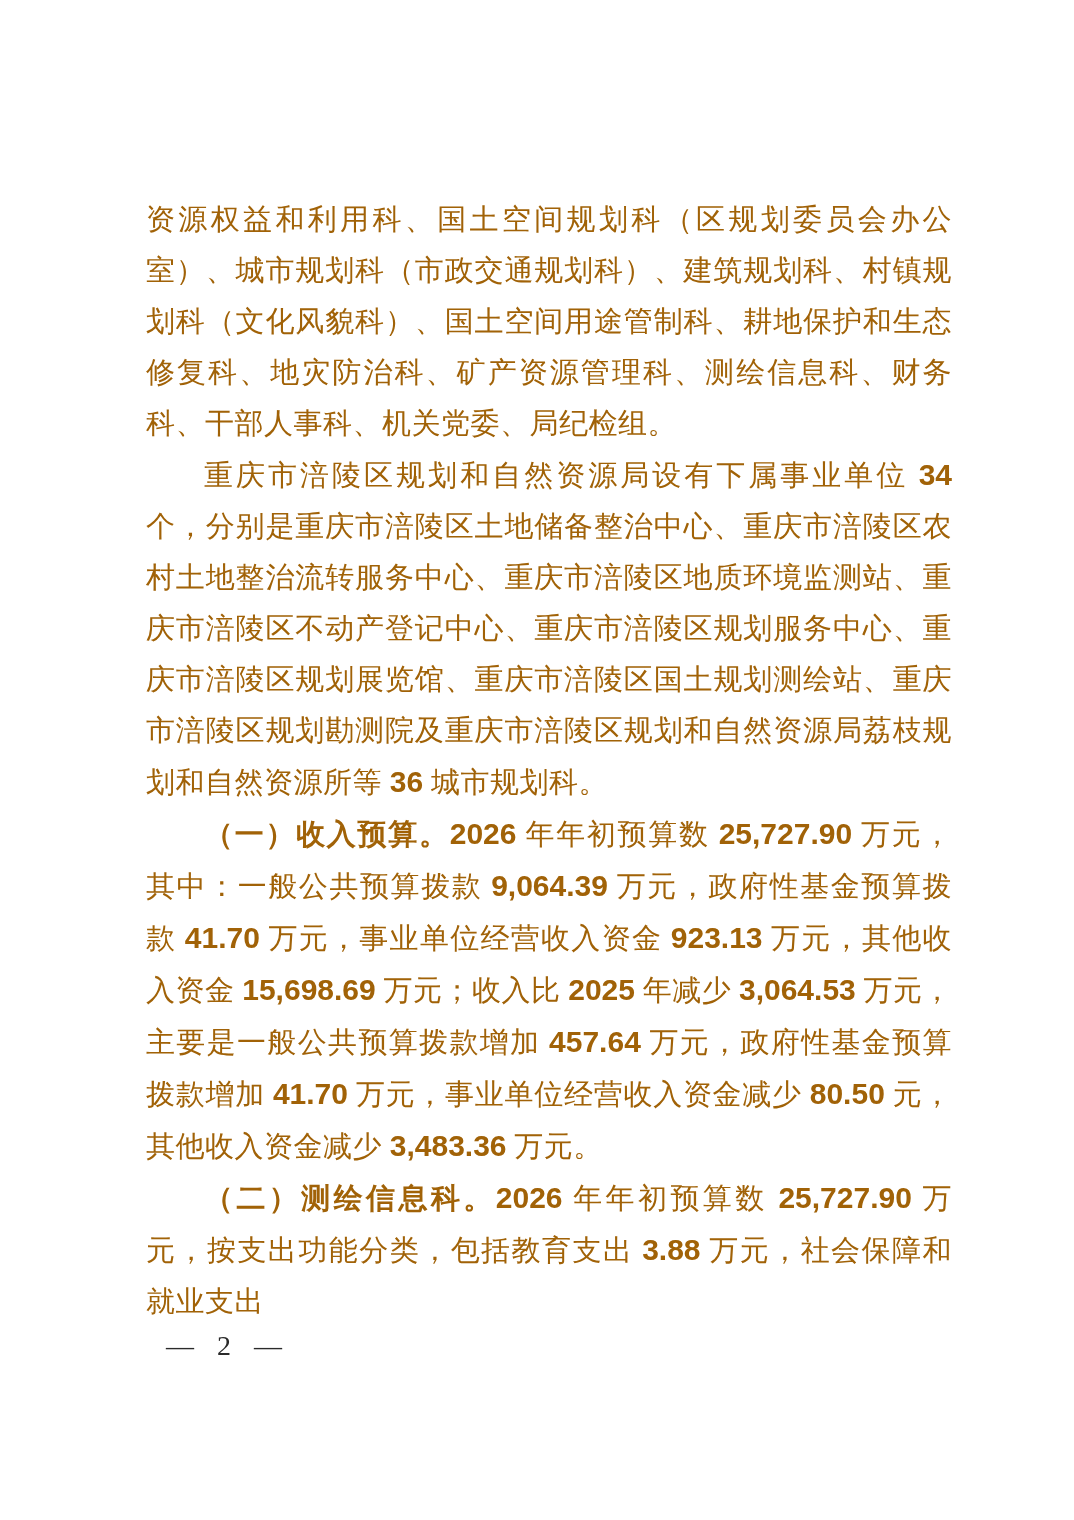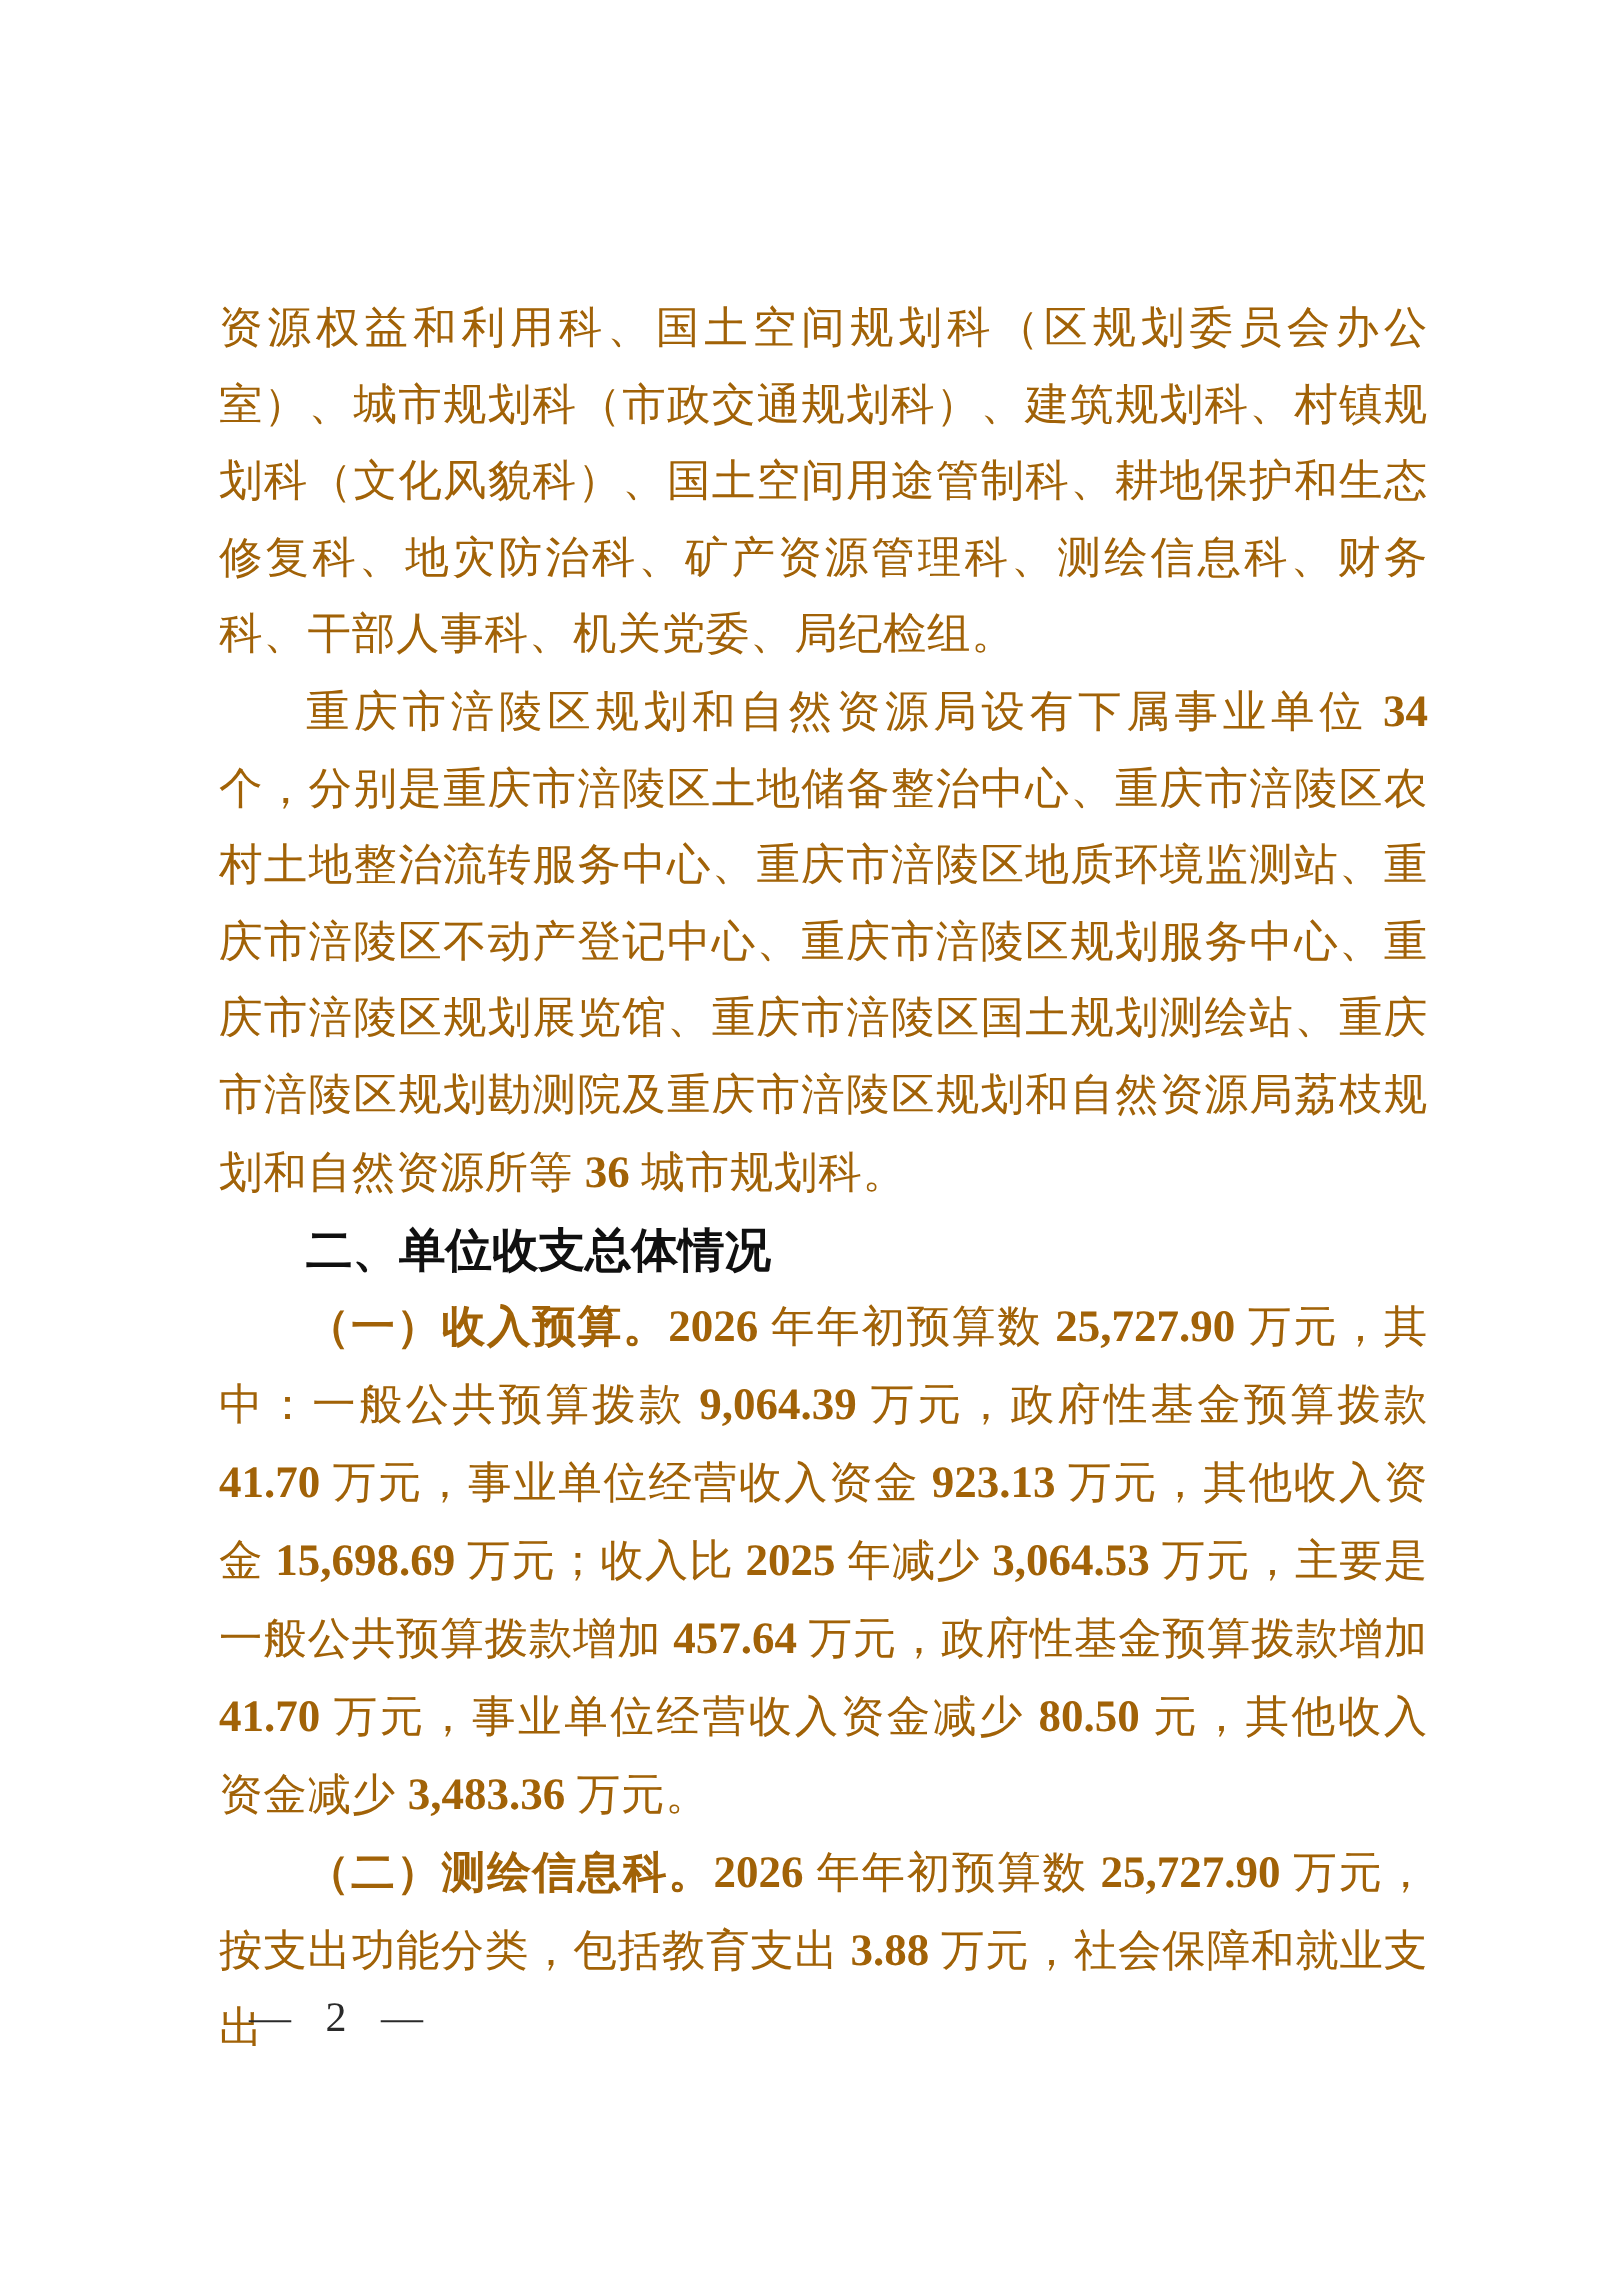--- a/index.html
+++ b/index.html
@@ -31,21 +31,21 @@
     margin: 0;
     font-family: "Liberation Sans", "DejaVu Sans", sans-serif;
     font-weight: 700;
     font-size: 31px;
     line-height: 51px;
     text-indent: 58px;
     color: #101010;
     text-align: left;
   }
   .num {
-    font-family: Liberation Serif, serif;
+    font-family: Liberation Sans, sans-serif;
     font-weight: 700;
     font-size: 30px;
     letter-spacing: 0;
   }
   .lead { font-weight: 700; }
   .footer {
     position: absolute;
     left: 166px;
     top: 1330px;
     font-family: "Liberation Serif", "DejaVu Serif", serif;
@@ -55,20 +55,19 @@
     word-spacing: 8px;
   }
 </style>
 </head>
 <body>
 
 <div class="page">
   <div class="content">
     <p class="para"><span>资源权益和利用科、国土空间规划科（区规划委员会办公室）、城市规划科（市政交通规划科）、建筑规划科、村镇规划科（文化风貌科）、国土空间用途管制科、耕地保护和生态修复科、地灾防治科、矿产资源管理科、测绘信息科、财务科、干部人事科、机关党委、局纪检组。</span></p>
     <p class="para indent"><span>重庆市涪陵区规划和自然资源局设有下属事业单位 </span><span class="num">34</span><span> 个，分别是重庆市涪陵区土地储备整治中心、重庆市涪陵区农村土地整治流转服务中心、重庆市涪陵区地质环境监测站、重庆市涪陵区不动产登记中心、重庆市涪陵区规划服务中心、重庆市涪陵区规划展览馆、重庆市涪陵区国土规划测绘站、重庆市涪陵区规划勘测院及重庆市涪陵区规划和自然资源局荔枝规划和自然资源所等 </span><span class="num">36</span><span> 城市规划科。</span></p>
-    <h2 class="heading">二、单位收支总体情况</h2>
     <p class="para indent"><span class="lead">（一）收入预算。</span><span class="num">2026</span><span> 年年初预算数 </span><span class="num">25,727.90</span><span> 万元，其中：一般公共预算拨款 </span><span class="num">9,064.39</span><span> 万元，政府性基金预算拨款 </span><span class="num">41.70</span><span> 万元，事业单位经营收入资金 </span><span class="num">923.13</span><span> 万元，其他收入资金 </span><span class="num">15,698.69</span><span> 万元；收入比 </span><span class="num">2025</span><span> 年减少 </span><span class="num">3,064.53</span><span> 万元，主要是一般公共预算拨款增加 </span><span class="num">457.64</span><span> 万元，政府性基金预算拨款增加 </span><span class="num">41.70</span><span> 万元，事业单位经营收入资金减少 </span><span class="num">80.50</span><span> 元，其他收入资金减少 </span><span class="num">3,483.36</span><span> 万元。</span></p>
     <p class="para indent"><span class="lead">（二）测绘信息科。</span><span class="num">2026</span><span> 年年初预算数 </span><span class="num">25,727.90</span><span> 万元，按支出功能分类，包括教育支出 </span><span class="num">3.88</span><span> 万元，社会保障和就业支出</span></p>
   </div>
   <div class="footer">
     <span>— 2 —</span>
   </div>
 </div>
 
 </body></html>

